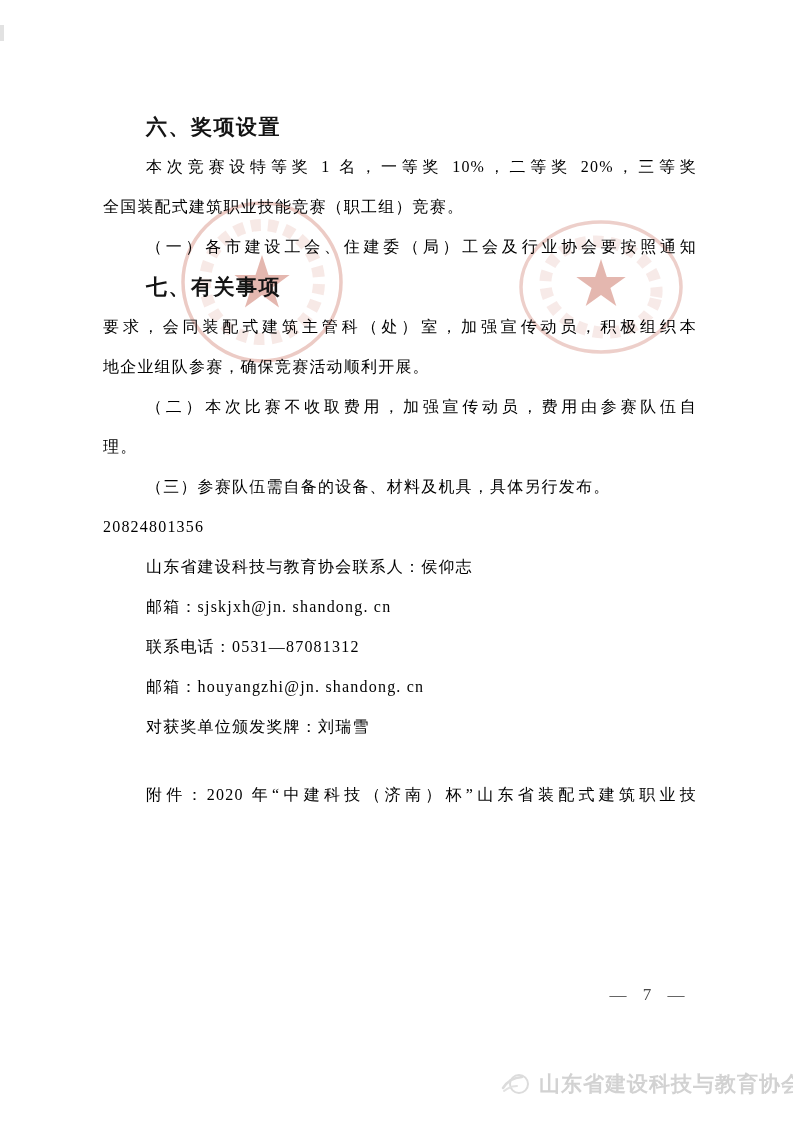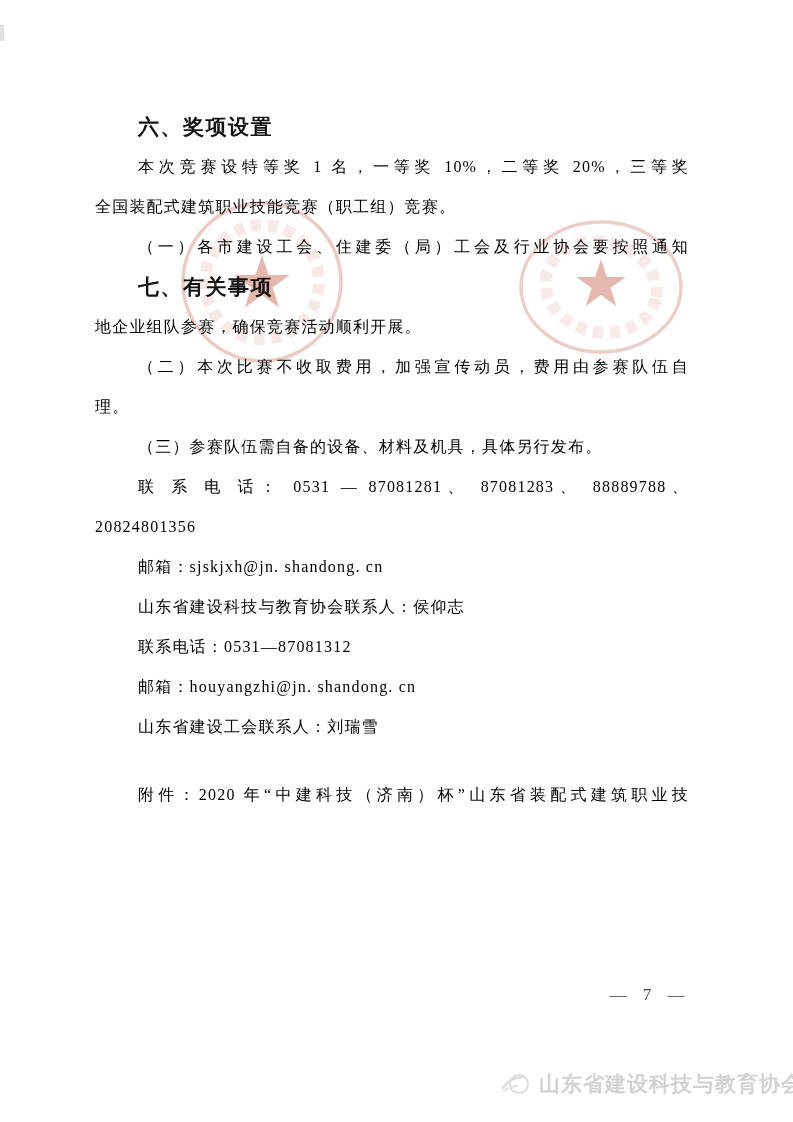--- a/index.html
+++ b/index.html
@@ -13,21 +13,21 @@
   }
   .scan-tick {
     position: absolute; left: 0; top: 25px; width: 4px; height: 16px;
     background: #e2e2e2;
   }
   .seal { position: absolute; pointer-events: none; }
   .seal-left  { left: 178px; top: 198px; }
   .seal-right { left: 519px; top: 207px; }
   .body-block {
     position: absolute;
-    left: 95px; top: 107px;
+    left: 103px; top: 107px;
     width: 594px;
     z-index: 2;
   }
   .line {
     height: 40px;
     line-height: 40px;
     font-size: 16px;
     letter-spacing: 1.2px;
     color: #000000;
     text-align: left;
@@ -92,31 +92,31 @@
     <ellipse cx="82" cy="80" rx="56" ry="45" fill="none" stroke="#c4604e" stroke-opacity="0.13" stroke-width="12" stroke-dasharray="10 7" transform="rotate(12 82 80)"></ellipse>
     <polygon points="82,52 87.8,70 106.7,70 91.4,81.1 97.3,99 82,87.9 66.7,99 72.6,81.1 57.3,70 76.2,70" fill="#c4604e" fill-opacity="0.45"></polygon>
   </svg>
 
   <div class="body-block" id="lines-container">
       <div class="line heading indent">六、奖项设置</div>
       <div class="line indent stretch">本次竞赛设特等奖 1 名，一等奖 10%，二等奖 20%，三等奖</div>
       <div class="line">全国装配式建筑职业技能竞赛（职工组）竞赛。</div>
       <div class="line indent stretch">（一）各市建设工会、住建委（局）工会及行业协会要按照通知</div>
       <div class="line heading indent">七、有关事项</div>
+      <div class="line stretch">要求，会同装配式建筑主管科（处）室，加强宣传动员，积极组织本</div>
       <div class="line">地企业组队参赛，确保竞赛活动顺利开展。</div>
       <div class="line indent stretch">（二）本次比赛不收取费用，加强宣传动员，费用由参赛队伍自</div>
       <div class="line">理。</div>
       <div class="line indent">（三）参赛队伍需自备的设备、材料及机具，具体另行发布。</div>
-      <div class="line indent stretch">联 系 电 话： 0531 — 87081281、 87081283、 88889788、</div>
       <div class="line">20824801356</div>
+      <div class="line indent">山东省建设科技与教育协会联系人：侯仰志</div>
       <div class="line indent">邮箱：sjskjxh@jn. shandong. cn</div>
-      <div class="line indent">山东省建设科技与教育协会联系人：侯仰志</div>
       <div class="line indent">联系电话：0531—87081312</div>
       <div class="line indent">邮箱：houyangzhi@jn. shandong. cn</div>
-      <div class="line indent">山东省建设工会联系人：刘瑞雪</div>
+      <div class="line indent">对获奖单位颁发奖牌：刘瑞雪</div>
       <div class="line indent stretch" style="margin-top: 28px;">附件：2020 年“中建科技（济南）杯”山东省装配式建筑职业技</div>
     </div>
 
   <div class="page-number">— 7 —</div>
 
   <div class="footer-watermark">
     <svg class="footer-logo" viewBox="0 0 32 32">
       <circle cx="19" cy="16" r="9" fill="none" stroke="#dcdcdc" stroke-width="2"></circle>
       <path d="M3 20 C 8 12, 14 10, 22 9" fill="none" stroke="#dcdcdc" stroke-width="2.5" stroke-linecap="round"></path>
       <path d="M4 23 C 9 19, 13 18, 17 18" fill="none" stroke="#e2e2e2" stroke-width="2" stroke-linecap="round"></path>

